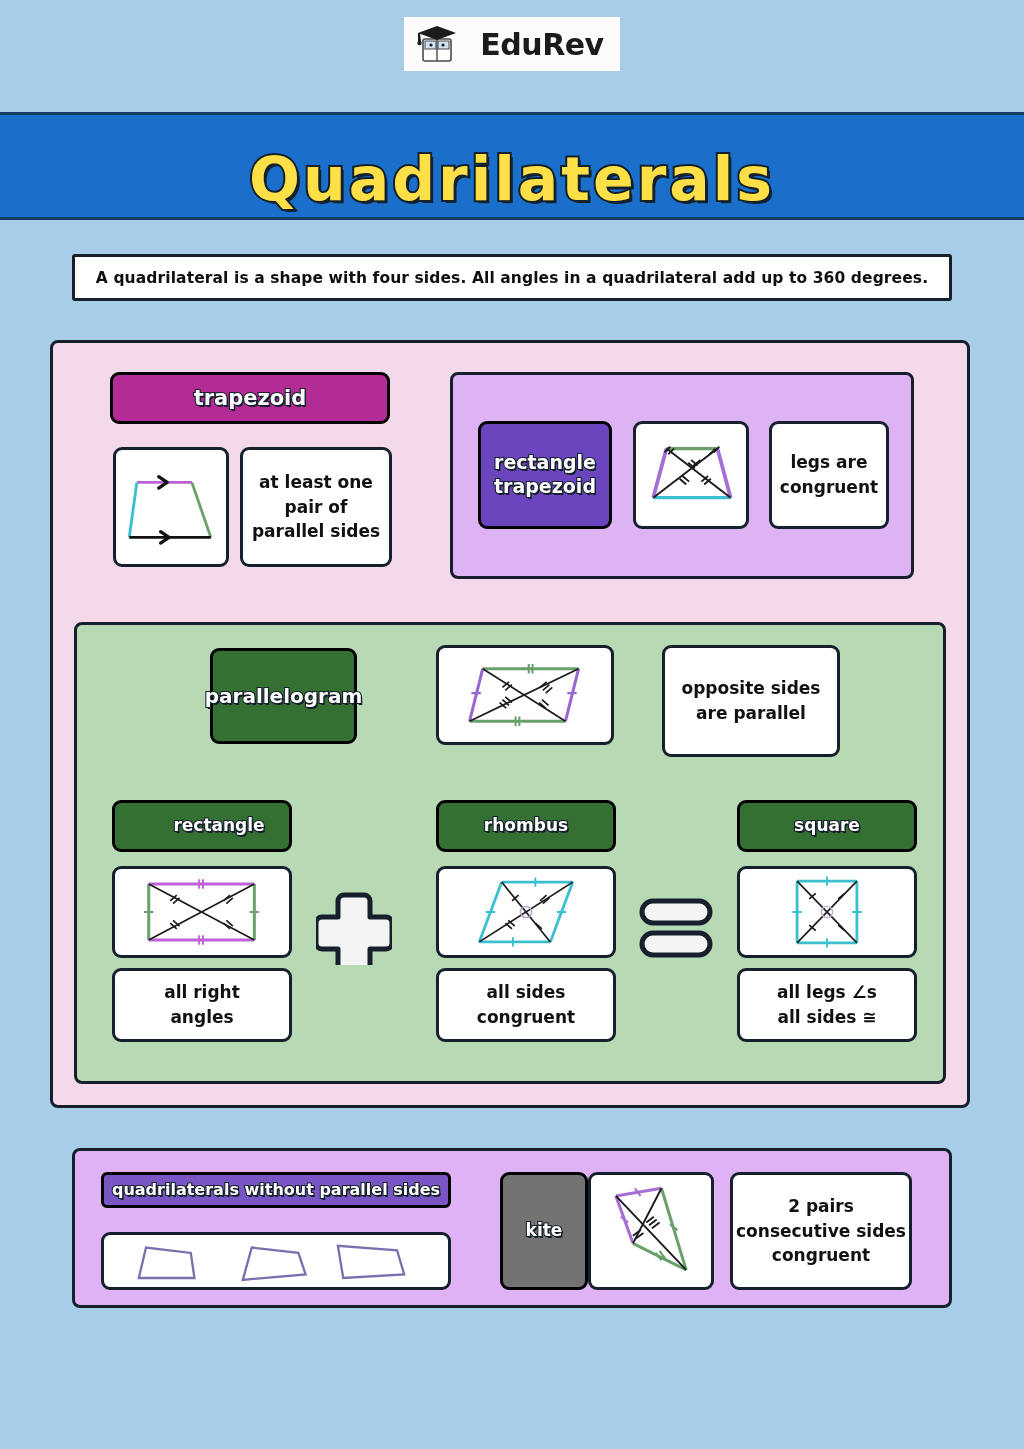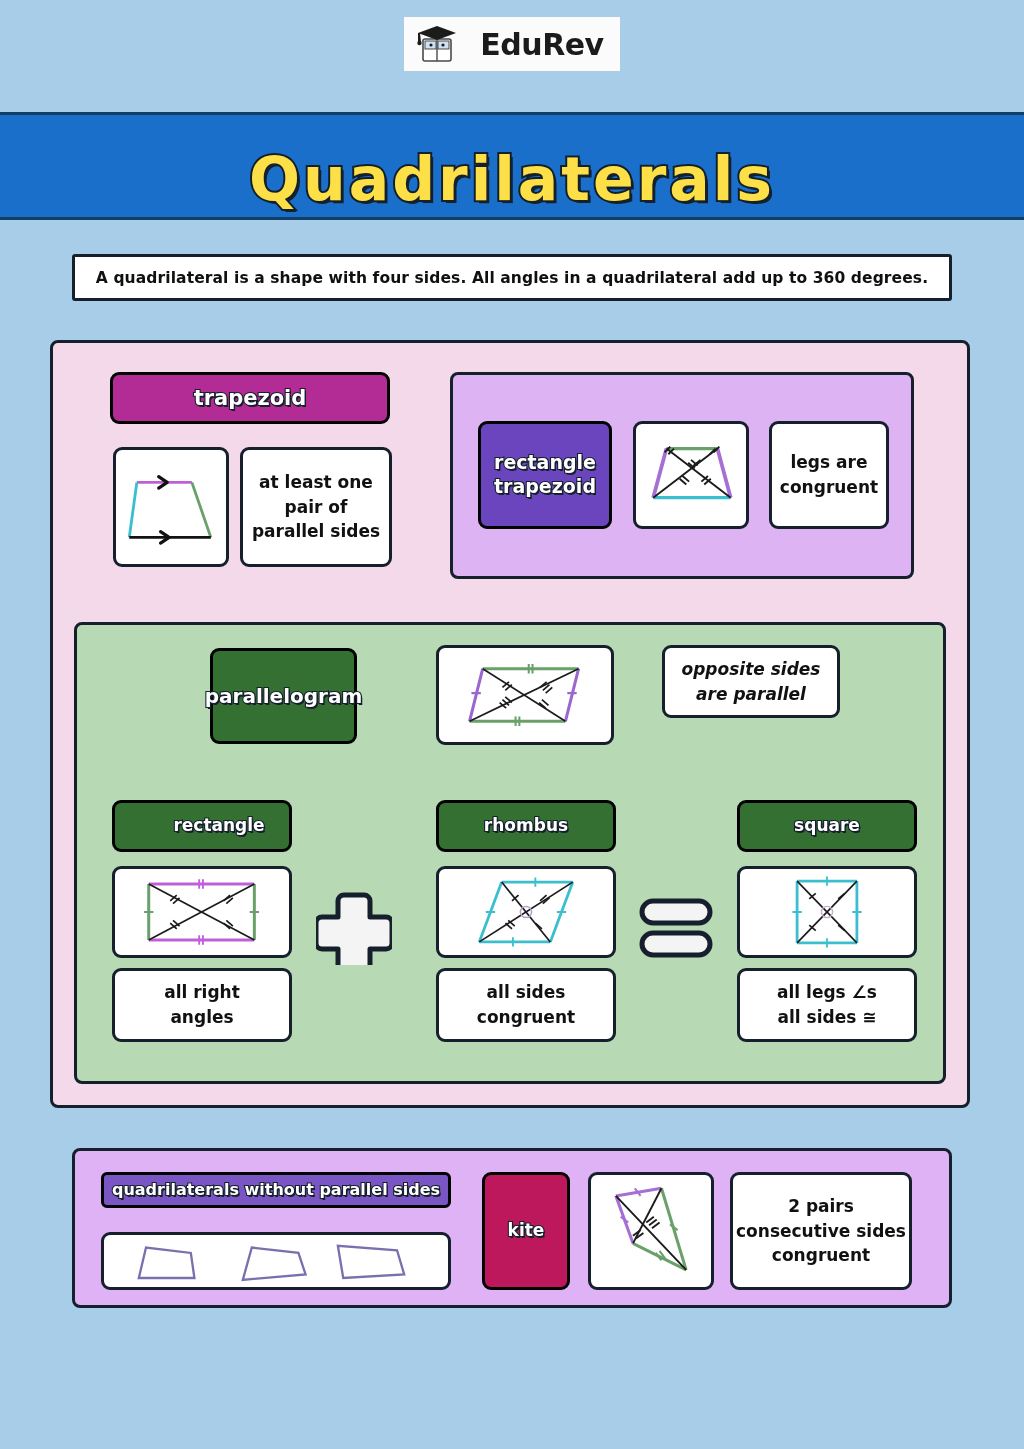--- a/index.html
+++ b/index.html
@@ -270,21 +270,21 @@
         <line x1="111" y1="48" x2="118" y2="42"></line>
       <line x1="62" y1="58" x2="69" y2="64"></line>
         <line x1="65" y1="55" x2="72" y2="61"></line>
         <line x1="68" y1="52" x2="75" y2="58"></line>
       <line x1="104" y1="58" x2="111" y2="64"></line>
         <line x1="107" y1="55" x2="114" y2="61"></line>
     </g>
   </svg>
 </div>
 
-<div class="whitecard" style="left:662px; top:645px; width:178px; height:73px;font-style:italic;">
+<div class="whitecard" style="left:662px; top:645px; width:178px; height:112px;">
   <div>
     <div class="txt">opposite sides</div>
     <div class="txt">are  parallel</div>
   </div>
 </div>
 
 <div class="pill" style="left:112px; top:800px; width:180px; height:52px; background:#357033;">
   <span class="pill-label" style="font-size:17px;padding-left:34px;">rectangle</span>
 </div>
 
@@ -424,21 +424,21 @@
 <div class="shapecard" style="left:101px; top:1232px; width:350px; height:58px;">
   <svg viewBox="0 0 350 58">
     <g fill="none" stroke="#7b6fae" stroke-width="2.6">
       <path d="M22 48 L30 14 L80 20 L84 48 Z"></path>
       <path d="M138 50 L148 14 L200 20 L208 44 Z"></path>
       <path d="M250 48 L244 12 L310 17 L318 44 Z"></path>
     </g>
   </svg>
 </div>
 
-<div class="pill" style="left:482px; top:1172px; width:88px; height:118px; background:#be185d;">
+<div class="pill" style="left:500px; top:1172px; width:88px; height:118px; background:#737373;">
   <span class="pill-label" style="font-size:17px;">kite</span>
 </div>
 
 <div class="shapecard" style="left:588px; top:1172px; width:126px; height:118px;">
   <svg viewBox="0 0 126 118">
     <line x1="26" y1="22" x2="74" y2="14" stroke="#a66fd4" stroke-width="3.2"></line>
     <line x1="26" y1="22" x2="44" y2="72" stroke="#a66fd4" stroke-width="3.2"></line>
     <line x1="74" y1="14" x2="100" y2="100" stroke="#6aa06a" stroke-width="3.2"></line>
     <line x1="44" y1="72" x2="100" y2="100" stroke="#6aa06a" stroke-width="3.2"></line>
     <line x1="26" y1="22" x2="100" y2="100" stroke="#1b1b1b" stroke-width="2"></line>

